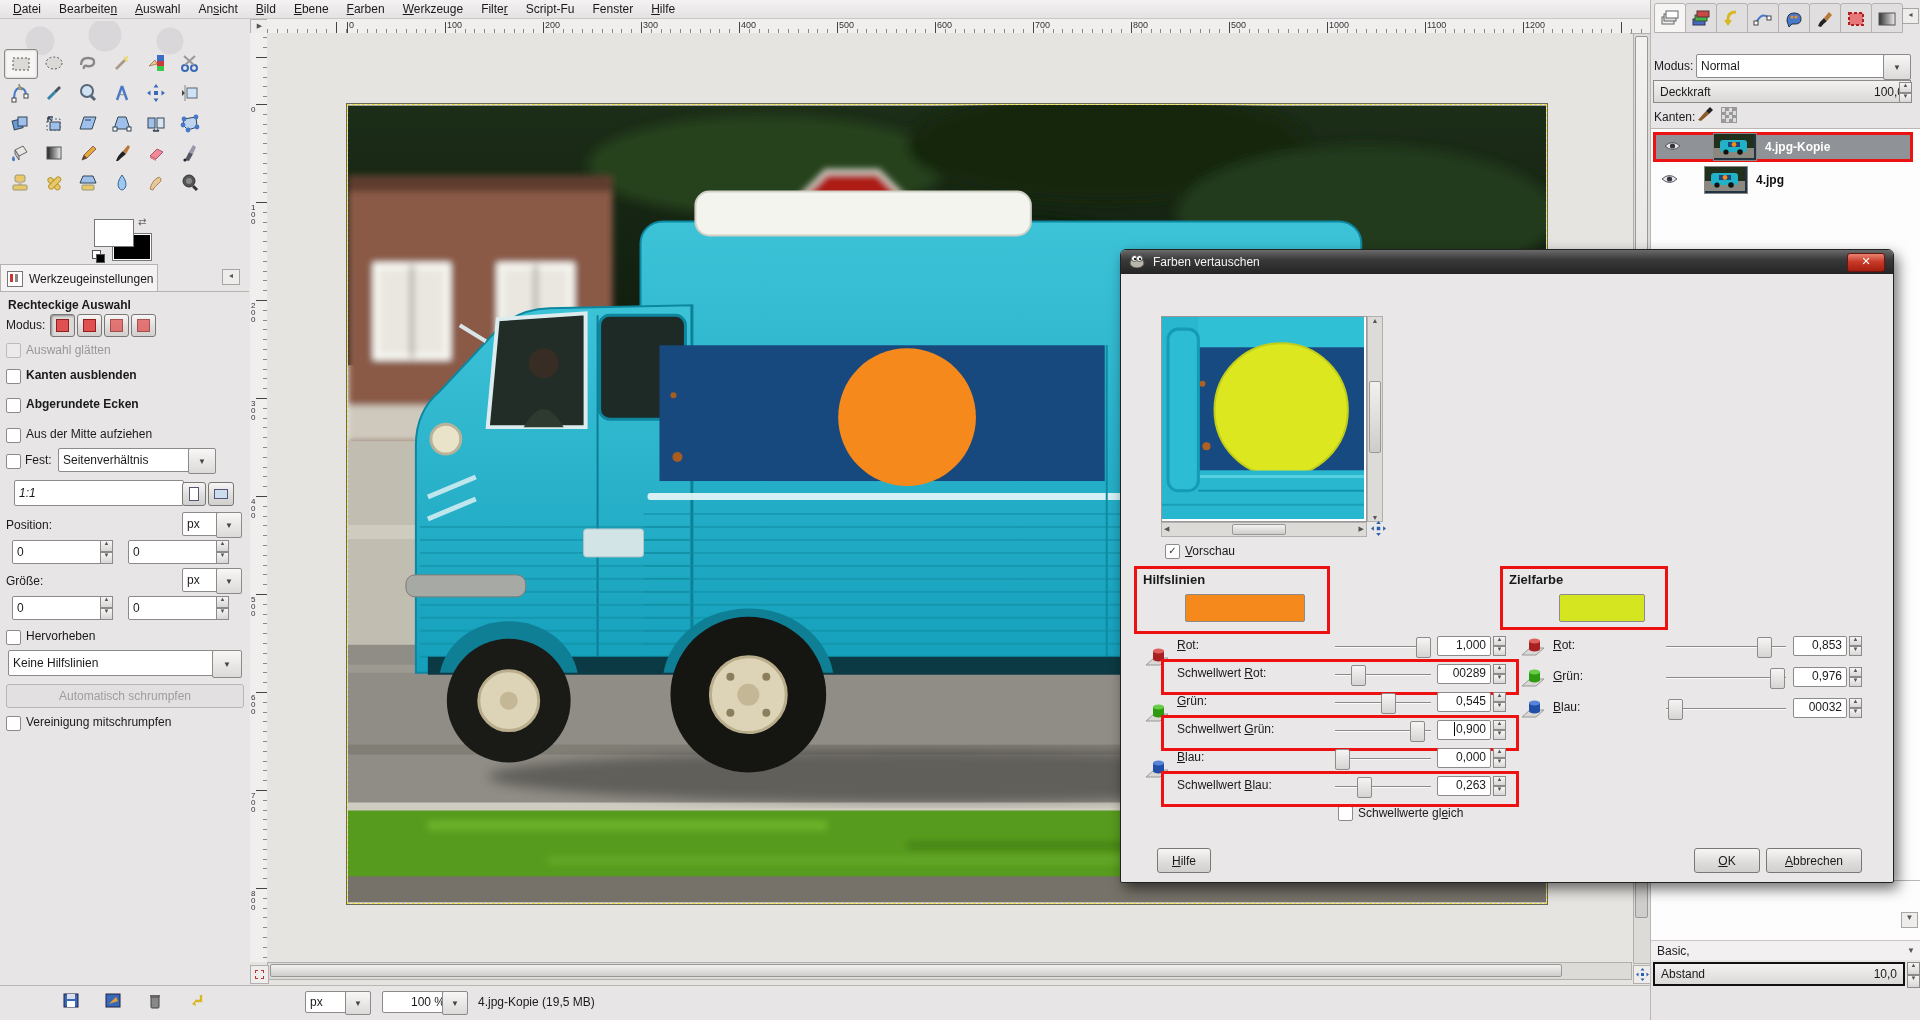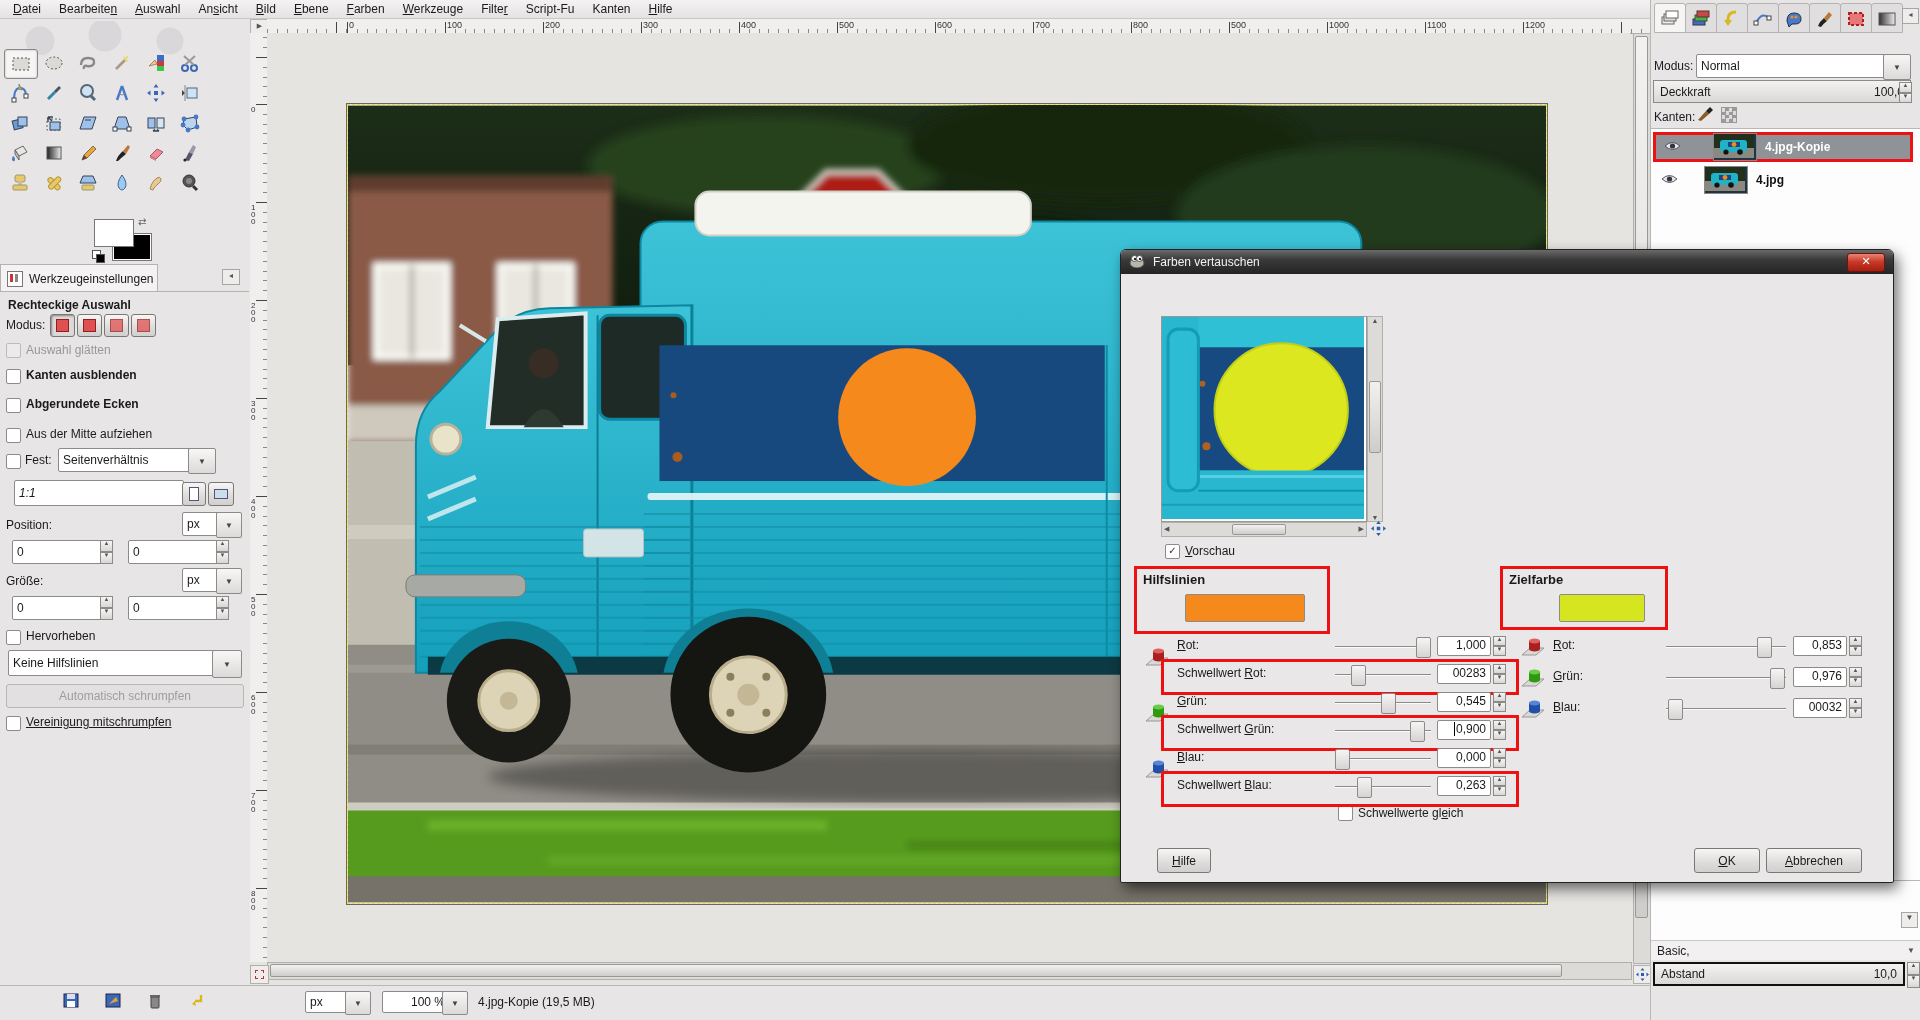--- a/index.html
+++ b/index.html
@@ -100,21 +100,21 @@
       <div class="mitem mn"><u>D</u>atei</div>
       <div class="mitem mn">Bearbeite<u>n</u></div>
       <div class="mitem mn"><u>A</u>uswahl</div>
       <div class="mitem mn">An<u>s</u>icht</div>
       <div class="mitem mn"><u>B</u>ild</div>
       <div class="mitem mn"><u>E</u>bene</div>
       <div class="mitem mn"><u>F</u>arben</div>
       <div class="mitem mn"><u>W</u>erkzeuge</div>
       <div class="mitem mn">Filte<u>r</u></div>
       <div class="mitem mn">Script-Fu</div>
-      <div class="mitem mn">Kanten</div>
+      <div class="mitem mn">Fenster</div>
       <div class="mitem mn"><u>H</u>ilfe</div>
     </div>
 
   <div id="toolbox" class="abs">
     <div id="wilbermark" class="abs"></div>
     <div id="toolgrid" class="abs">
         <div class="tool active" style="left: 0px; top: 0px;">
           <svg width="22" height="22" viewBox="0 0 22 22">
             <rect x="3" y="5" width="16" height="12" fill="#dcdad6" stroke="#555" stroke-dasharray="2 2"></rect>
           </svg>
@@ -387,21 +387,21 @@
         <div class="spin" style="left: 216px; top: 304px; height: 24px;">
           <div>▲</div>
           <div>▼</div>
         </div>
         <div class="cb" style="left: 6px; top: 338px;"></div>
         <div class="optlabel " style="left: 26px; top: 337px;">Hervorheben</div>
         <div class="field" style="left: 8px; top: 358px; width: 196px; height: 24px;">Keine Hilfslinien</div>
         <div class="dropbtn" style="left: 212px; top: 358px; width: 28px; height: 26px;">▼</div>
         <div class="btn dis" style="left: 6px; top: 392px; width: 236px; height: 22px;">Automatisch schrumpfen</div>
         <div class="cb" style="left: 6px; top: 424px;"></div>
-        <div class="optlabel " style="left: 26px; top: 423px; text-decoration: underline;">Vereinigung mitschrumpfen</div>
+        <div class="optlabel " style="left: 26px; top: 423px;">Vereinigung mitschrumpfen</div>
       </div>
   </div>
 
   <div id="canvaswrap" class="abs">
     <div id="cornerbtn" class="abs">▶</div>
     <div id="hruler" class="abs ruler">
         <div class="rlbl" style="left: 82px; top: 1px;">0</div>
         <div class="rlbl" style="left: 180px; top: 1px;">100</div>
         <div class="rlbl" style="left: 278px; top: 1px;">200</div>
         <div class="rlbl" style="left: 376px; top: 1px;">300</div>
@@ -789,21 +789,21 @@
           <polygon points="1,19 15,19 23,12 9,12" fill="#dad8d4" stroke="#999"></polygon>
           <rect x="8" y="5" width="11" height="8" fill="#a82020"></rect>
           <ellipse cx="13.5" cy="13" rx="5.5" ry="2.6" fill="#a82020"></ellipse>
           <ellipse cx="13.5" cy="5" rx="5.5" ry="2.6" fill="#e06060"></ellipse>
         </svg></div>
       <div class="redbox" style="left: 40px; top: 409px; width: 352px; height: 30px;"></div>
       <div class="abs mn" style="left: 56px; top: 416px;">Schwellwert <u>R</u>ot:</div>
       <div class="track" style="left: 214px; top: 424px; width: 96px;">
         <div class="thumbv" style="left: 15.77px;"></div>
       </div>
-      <div class="dval" style="left: 316px; top: 414px;">00283</div>
+      <div class="dval" style="left: 316px; top: 414px;">00289</div>
       <div class="spin" style="left: 372px; top: 414px; height: 20px; position: absolute;">
         <div>▲</div>
         <div>▼</div>
       </div>
       <div class="abs mn" style="left: 56px; top: 444px;"><u>G</u>rün:</div>
       <div class="track" style="left: 214px; top: 452px; width: 96px;">
         <div class="thumbv" style="left: 45.65px;"></div>
       </div>
       <div class="dval" style="left: 316px; top: 442px;">0,545</div>
       <div class="spin" style="left: 372px; top: 442px; height: 20px; position: absolute;">

